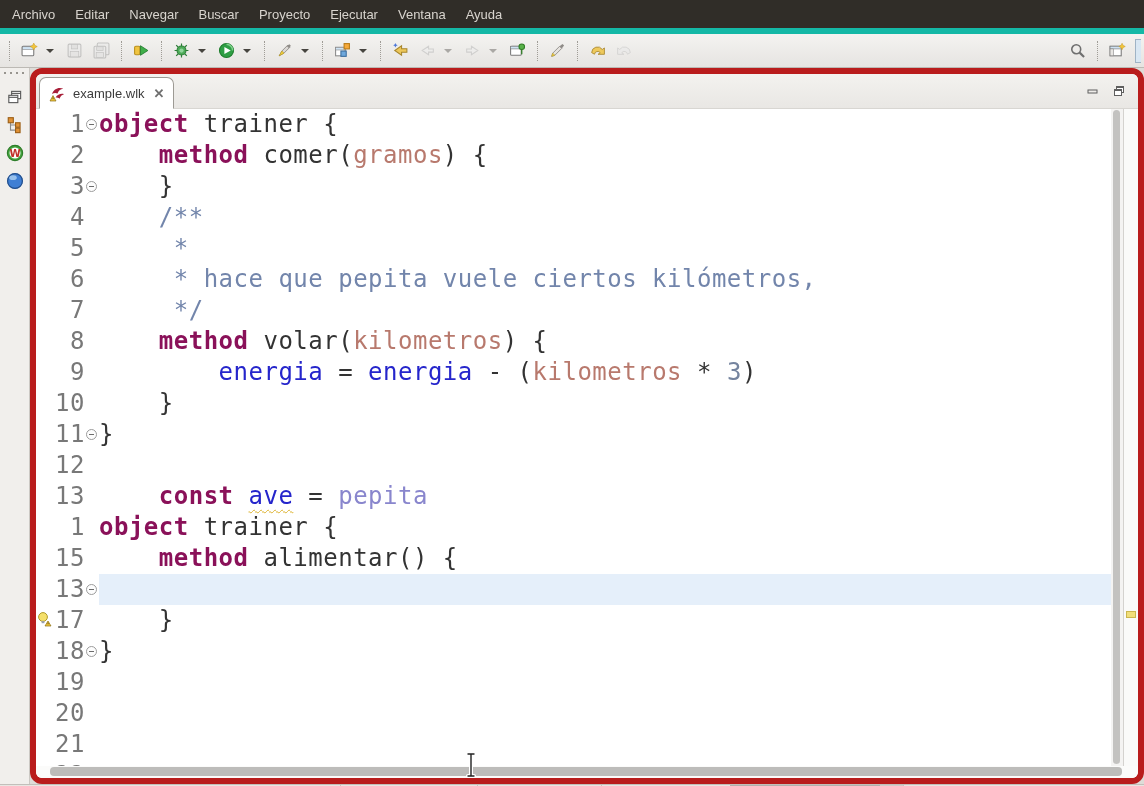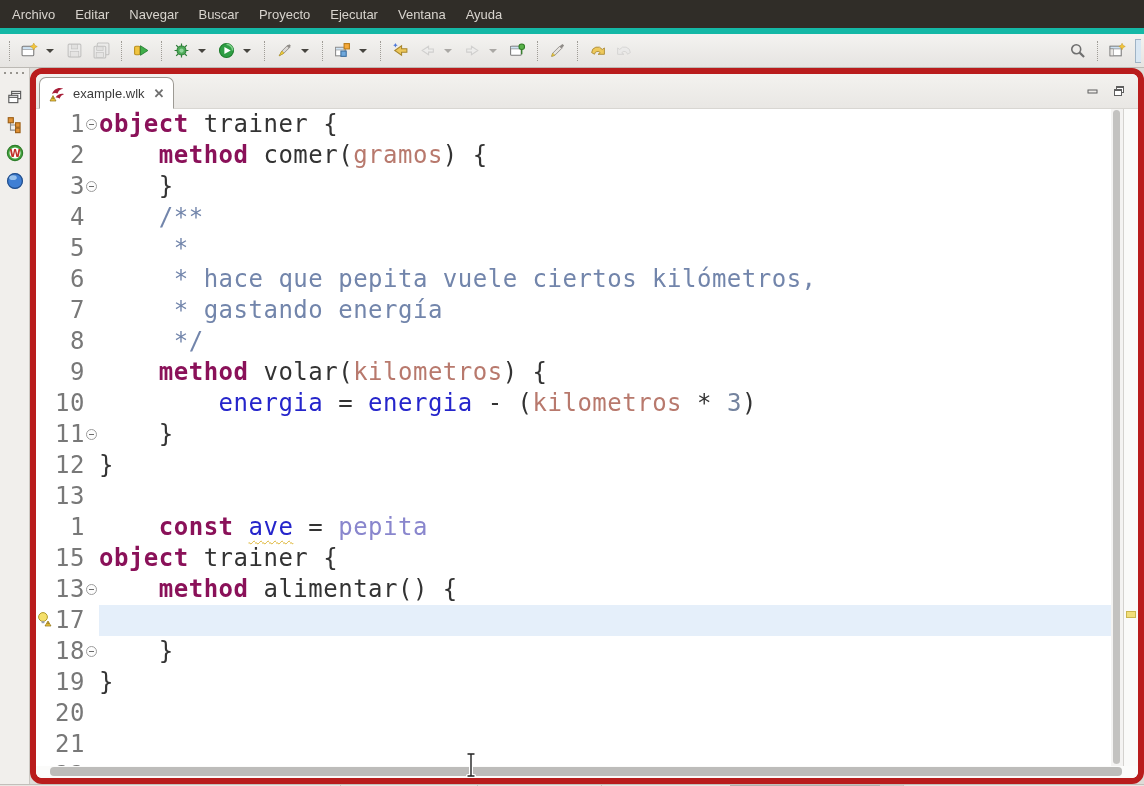--- a/index.html
+++ b/index.html
@@ -421,21 +421,20 @@
           <div class="fold-row"></div>
           <div class="fold-row"></div>
         </div>
       <div class="code-col mono">
           <div class="code-row"><span class="tk-kw">object</span><span class="tk-pl"> trainer {</span></div>
           <div class="code-row"><span class="tk-pl">    </span><span class="tk-kw">method</span><span class="tk-pl"> comer(</span><span class="tk-pr">gramos</span><span class="tk-pl">) {</span></div>
           <div class="code-row"><span class="tk-pl">    }</span></div>
           <div class="code-row"><span class="tk-cm">    /**</span></div>
           <div class="code-row"><span class="tk-cm">     *</span></div>
           <div class="code-row"><span class="tk-cm">     * hace que pepita vuele ciertos kilómetros,</span></div>
-          <div class="code-row"><span class="tk-cm">     * gastando energía</span></div>
           <div class="code-row"><span class="tk-cm">     */</span></div>
           <div class="code-row"><span class="tk-pl">    </span><span class="tk-kw">method</span><span class="tk-pl"> volar(</span><span class="tk-pr">kilometros</span><span class="tk-pl">) {</span></div>
           <div class="code-row"><span class="tk-pl">        </span><span class="tk-vr">energia</span><span class="tk-pl"> = </span><span class="tk-vr">energia</span><span class="tk-pl"> - (</span><span class="tk-pr">kilometros</span><span class="tk-pl"> * </span><span class="tk-nm">3</span><span class="tk-pl">)</span></div>
           <div class="code-row"><span class="tk-pl">    }</span></div>
           <div class="code-row"><span class="tk-pl">}</span></div>
           <div class="code-row"></div>
           <div class="code-row"><span class="tk-pl">    </span><span class="tk-kw">const</span><span class="tk-pl"> </span><span class="tk-wv">ave</span><span class="tk-pl"> = </span><span class="tk-rf">pepita</span></div>
           <div class="code-row"><span class="tk-kw">object</span><span class="tk-pl"> trainer {</span></div>
           <div class="code-row"><span class="tk-pl">    </span><span class="tk-kw">method</span><span class="tk-pl"> alimentar() {</span></div>
           <div class="code-row current"></div>

